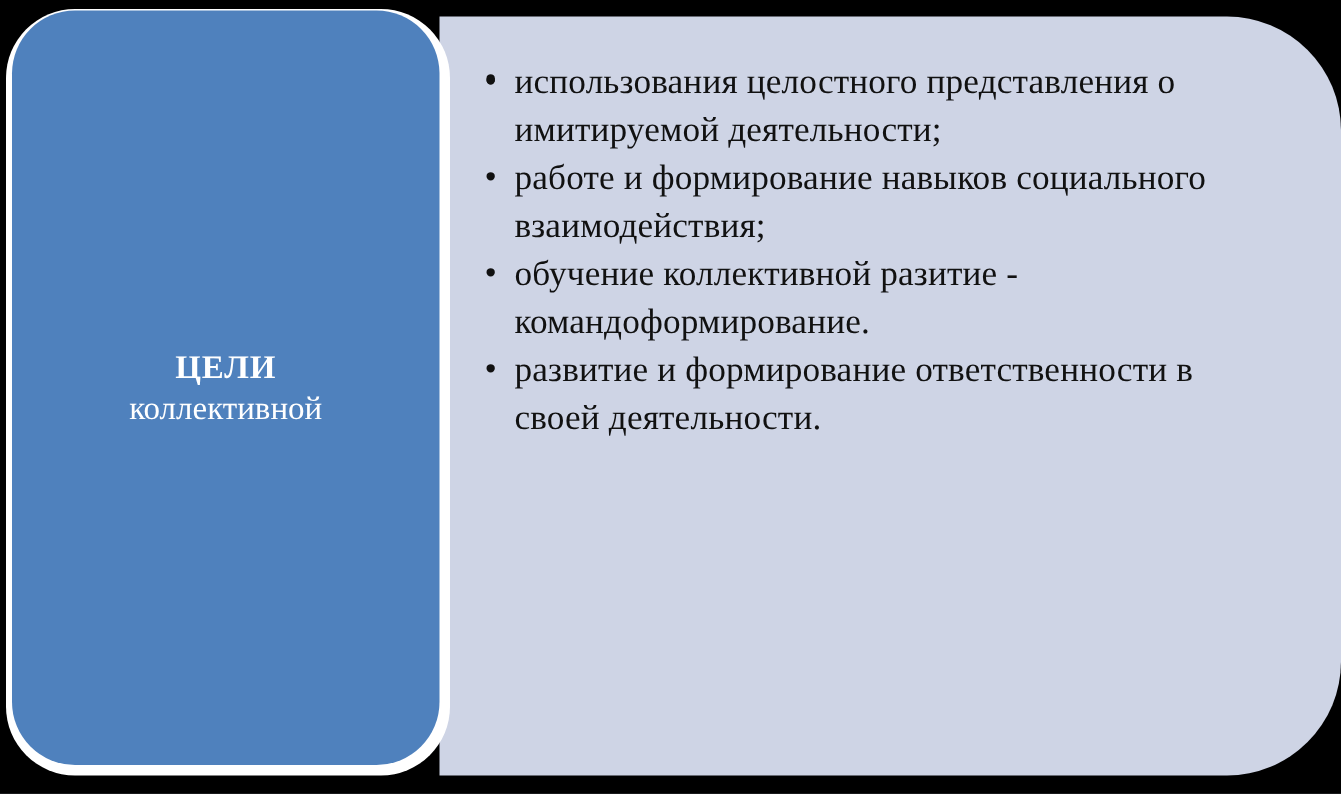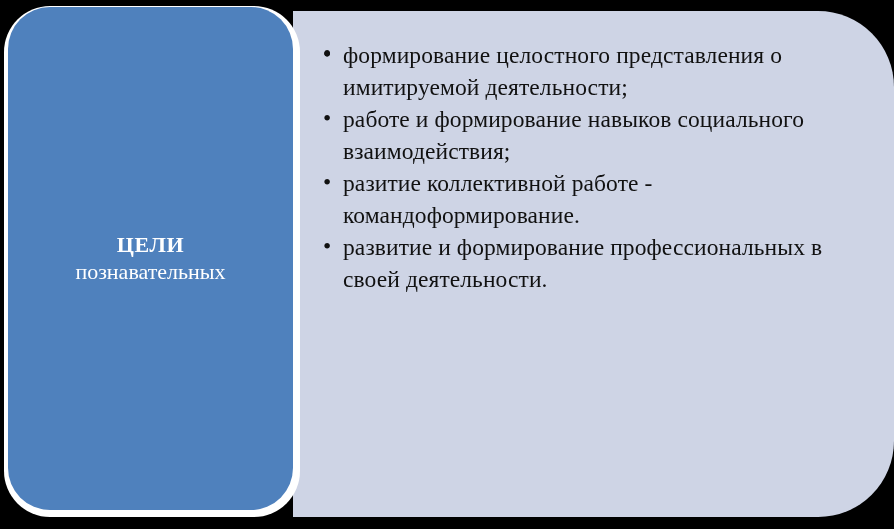--- a/index.html
+++ b/index.html
@@ -122,41 +122,41 @@
       <li>
         <span class="bullet-glyph">•</span>
       </li>
 
       <li>
         <span class="bullet-glyph">•</span>
       </li>
 
       <li>
         <span class="bullet-glyph">•</span>
-        <span>формирование целостного представления о имитируемой деятельности;</span>
+        <span>использования целостного представления о имитируемой деятельности;</span>
       </li>
 
       <li>
         <span class="bullet-glyph">•</span>
         <span>работе и формирование навыков социального взаимодействия;</span>
       </li>
 
       <li>
         <span class="bullet-glyph">•</span>
-        <span>разитие коллективной работе - командоформирование.</span>
+        <span>обучение коллективной разитие - командоформирование.</span>
       </li>
 
       <li>
         <span class="bullet-glyph">•</span>
-        <span>развитие и формирование профессиональных в своей деятельности.</span>
+        <span>развитие и формирование ответственности в своей деятельности.</span>
       </li>
 
     </ul>
   </div>
 
   <div id="label-box-shadow"></div>
 
   <div id="label-box">
     <div id="label-title">ЦЕЛИ</div>
-    <div id="label-subtitle">познавательных</div>
+    <div id="label-subtitle">коллективной</div>
   </div>
 
 </div>
 
 </body></html>

